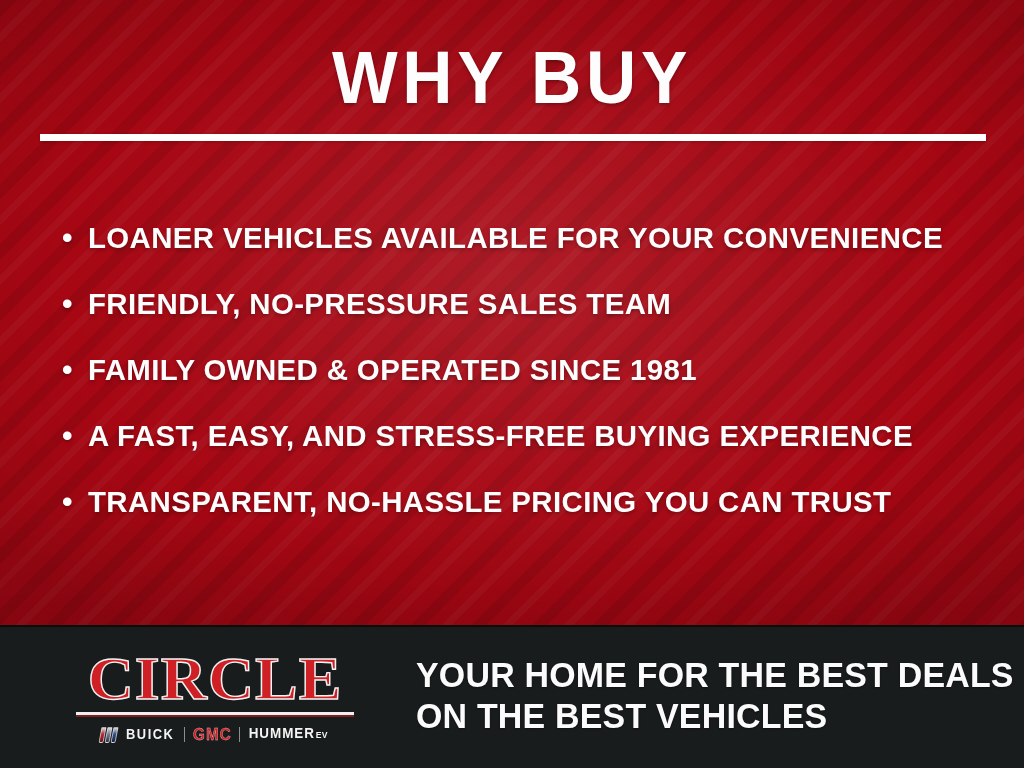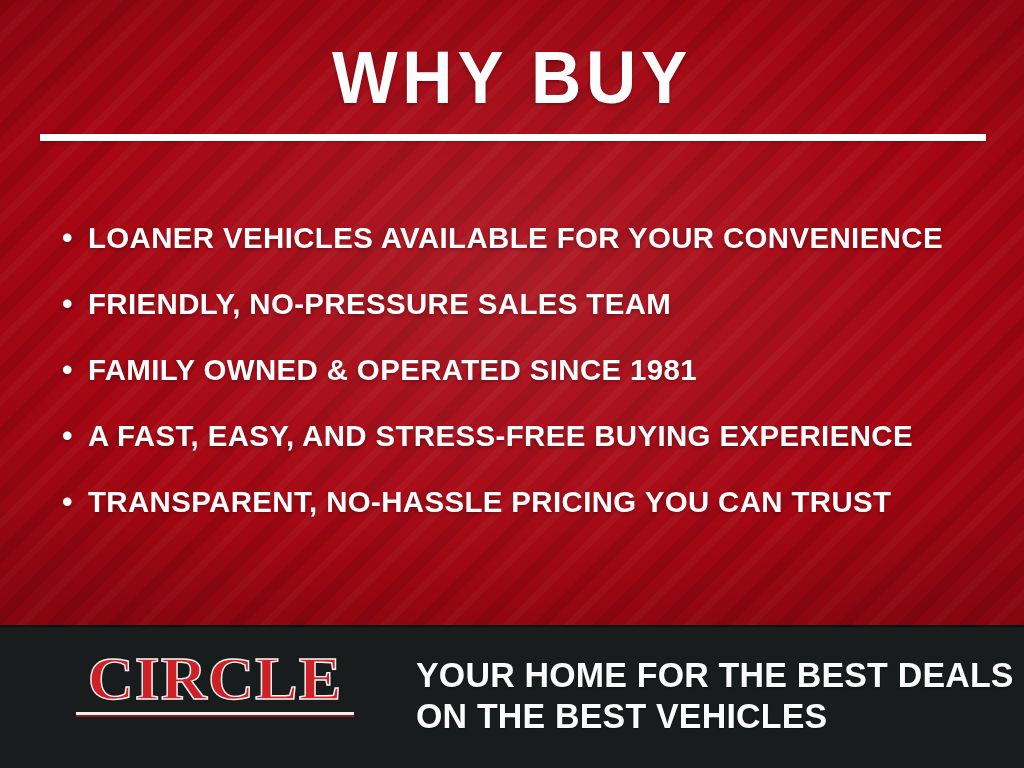--- a/index.html
+++ b/index.html
@@ -261,20 +261,35 @@
 
   </div>
 
   <div id="footer">
     <div class="topline"></div>
 
     <div id="logo-block">
       <div id="logo-word">CIRCLE</div>
       <div id="logo-rule"></div>
 
+      <div id="brand-row">
+        <span class="tri-shield">
+          <span class="s1"></span>
+            <span class="s2"></span>
+            <span class="s3"></span>
+        </span>
+        <span class="brand-txt">BUICK</span>
+        <span class="brand-sep"></span>
+        <span class="brand-gmc">GMC</span>
+        <span class="brand-sep"></span>
+        <span class="brand-hummer">
+          <span>HUMMER</span>
+          <span class="ev">EV</span>
+        </span>
+      </div>
     </div>
 
     <div id="tagline">
       <div>YOUR HOME FOR THE BEST DEALS</div>
       <div>ON THE BEST VEHICLES</div>
     </div>
   </div>
 
 </div>
 

